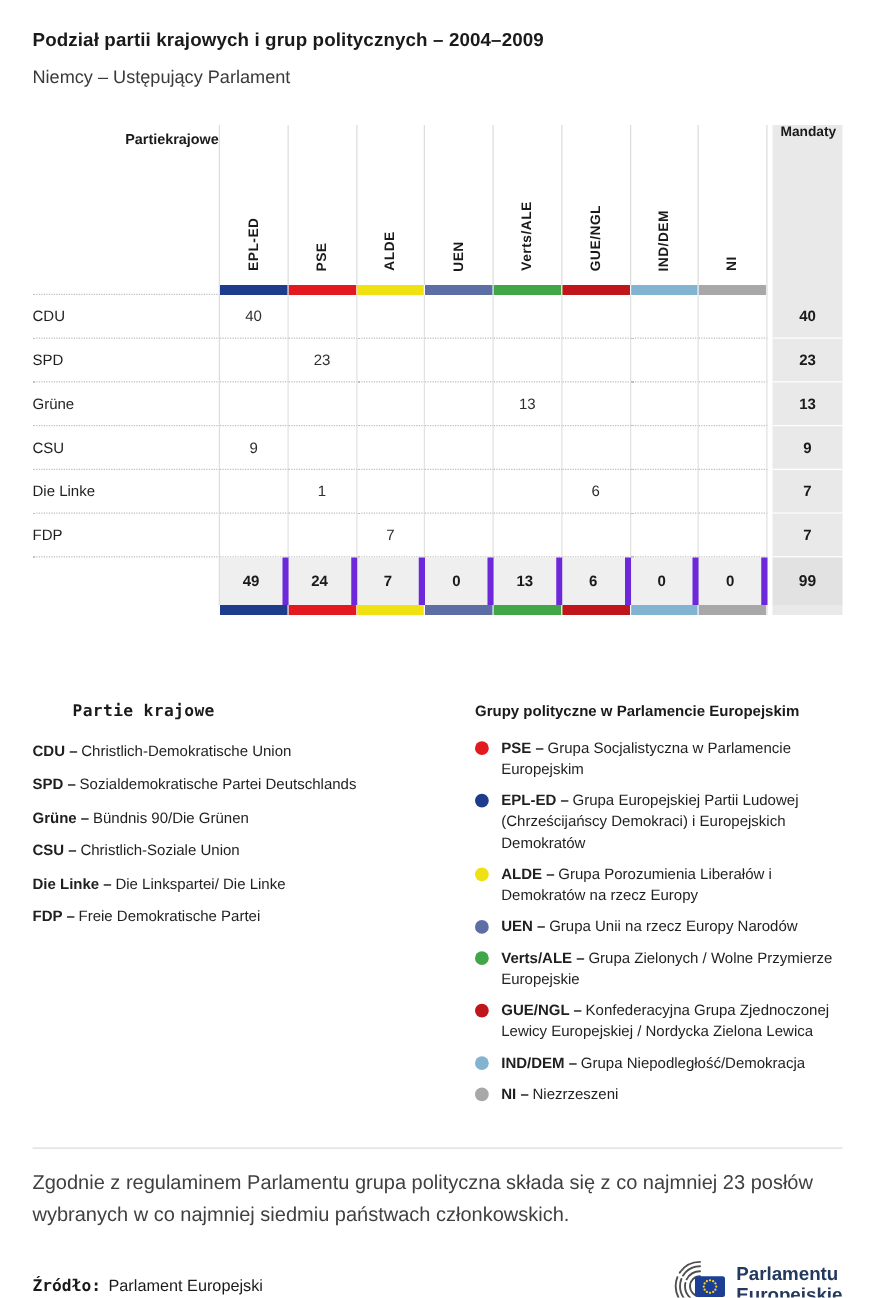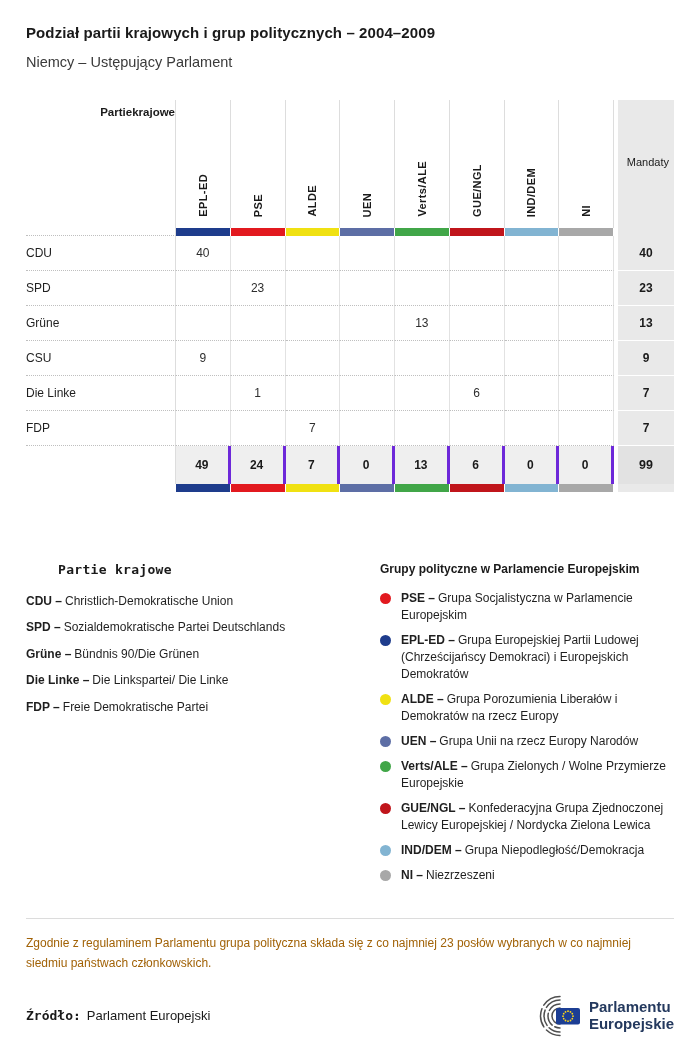--- a/index.html
+++ b/index.html
@@ -35,22 +35,22 @@
     height: 128px; display: flex; align-items: flex-end; justify-content: center;
     padding-bottom: 11px; border-right: 1px solid #ddd;
   }
   .head .vert {
     writing-mode: vertical-rl; transform: rotate(180deg);
     font-size: 11px; font-weight: 700; letter-spacing: 0.4px; white-space: nowrap;
   }
 
   .mhead {
     height: 128px; background: #e9e9e9;
-    display: flex; align-items: center; justify-content: flex-end;
-    padding: 0 5px 4px 0; font-size: 11px; font-weight: 400;
+    display: flex; align-items: flex-start; justify-content: flex-end;
+    padding: 0 5px 4px 0; font-size: 11px; font-weight: 700;
   }
 
   .bar { height: 8px; border-right: 1px solid #fff; }
   .cornerfill { height: 8px; border-right: 1px solid #ddd; border-bottom: 1px dotted #bfbfbf; }
   .mfill { height: 8px; background: #e9e9e9; }
   .gapc { background: transparent; }
 
   .party {
     height: 35px; display: flex; align-items: center;
     border-right: 1px solid #ddd; border-bottom: 1px dotted #bfbfbf;
@@ -62,21 +62,21 @@
     font-size: 12px; color: #2e2e2e;
   }
   .mand {
     height: 35px; background: #e9e9e9; border-bottom: 1px solid #fff;
     display: flex; align-items: center; justify-content: center;
     font-size: 12px; font-weight: 700;
   }
 
   .totalblank { height: 38px; border-right: 1px solid #ddd; }
   .total {
-    height: 38px; background: #efefef; border-right: 3px solid #6d28d9;
+    height: 38px; background: #efefef; border-right: 5px solid #6d28d9;
     display: flex; align-items: center; justify-content: center;
     font-size: 12px; font-weight: 700;
   }
   .mtotal {
     height: 38px; background: #e2e2e2;
     display: flex; align-items: center; justify-content: center;
     font-size: 12.5px; font-weight: 700;
   }
   .blank8 { height: 8px; }
 
@@ -91,21 +91,21 @@
   .pitem b { font-weight: 700; margin-right: 3px; }
 
   .leg-right { flex: 1; padding-left: 22px; }
   .leg-right h3 { font-size: 12px; font-weight: 700; margin-bottom: 14px; }
   .gitem { display: flex; margin-bottom: 8px; font-size: 12px; line-height: 1.42; color: #1f1f1f; }
   .dot { width: 11px; height: 11px; border-radius: 50%; flex: 0 0 11px; margin: 3px 10px 0 0; }
   .gitem b { font-weight: 700; margin-right: 3px; }
 
   
   .rule { border-top: 1px solid #dcdcdc; margin-top: 26px; }
-  .note { font-size: 12px; line-height: 1.6; margin-top: 15px; color: #a16207; max-width: 645px; }
+  .note { font-size: 16px; line-height: 1.6; margin-top: 15px; color: #404040; max-width: 645px; }
   .srcrow { display: flex; justify-content: space-between; align-items: center; margin-top: 22px; }
   .src { font-size: 13px; color: #1a1a1a; }
   .src b {
     font-family: "DejaVu Sans Mono", "Liberation Mono", monospace;
     font-size: 13px; font-weight: 700; margin-right: 6px;
   }
   .logo { display: flex; align-items: center; gap: 7px; }
   .logotext { font-size: 15px; font-weight: 700; color: #24395e; line-height: 1.12; }
 </style>
 </head>
@@ -261,20 +261,21 @@
 
   </div>
 
   <div class="legend">
 
     <div class="leg-left">
       <h3>Partie krajowe</h3>
       <div class="pitem"><b>CDU –</b><span>Christlich-Demokratische Union</span></div>
       <div class="pitem"><b>SPD –</b><span>Sozialdemokratische Partei Deutschlands</span></div>
       <div class="pitem"><b>Grüne –</b><span>Bündnis 90/Die Grünen</span></div>
+      <div class="pitem"><b>CSU –</b><span>Christlich-Soziale Union</span></div>
       <div class="pitem"><b>Die Linke –</b><span>Die Linkspartei/ Die Linke</span></div>
       <div class="pitem"><b>FDP –</b><span>Freie Demokratische Partei</span></div>
     </div>
 
     <div class="leg-right">
       <h3>Grupy polityczne w Parlamencie Europejskim</h3>
       <div class="gitem">
           <span class="dot" style="background: rgb(226, 25, 31);"></span>
           <span><b>PSE –</b><span>Grupa Socjalistyczna w Parlamencie Europejskim</span></span>
         </div>

